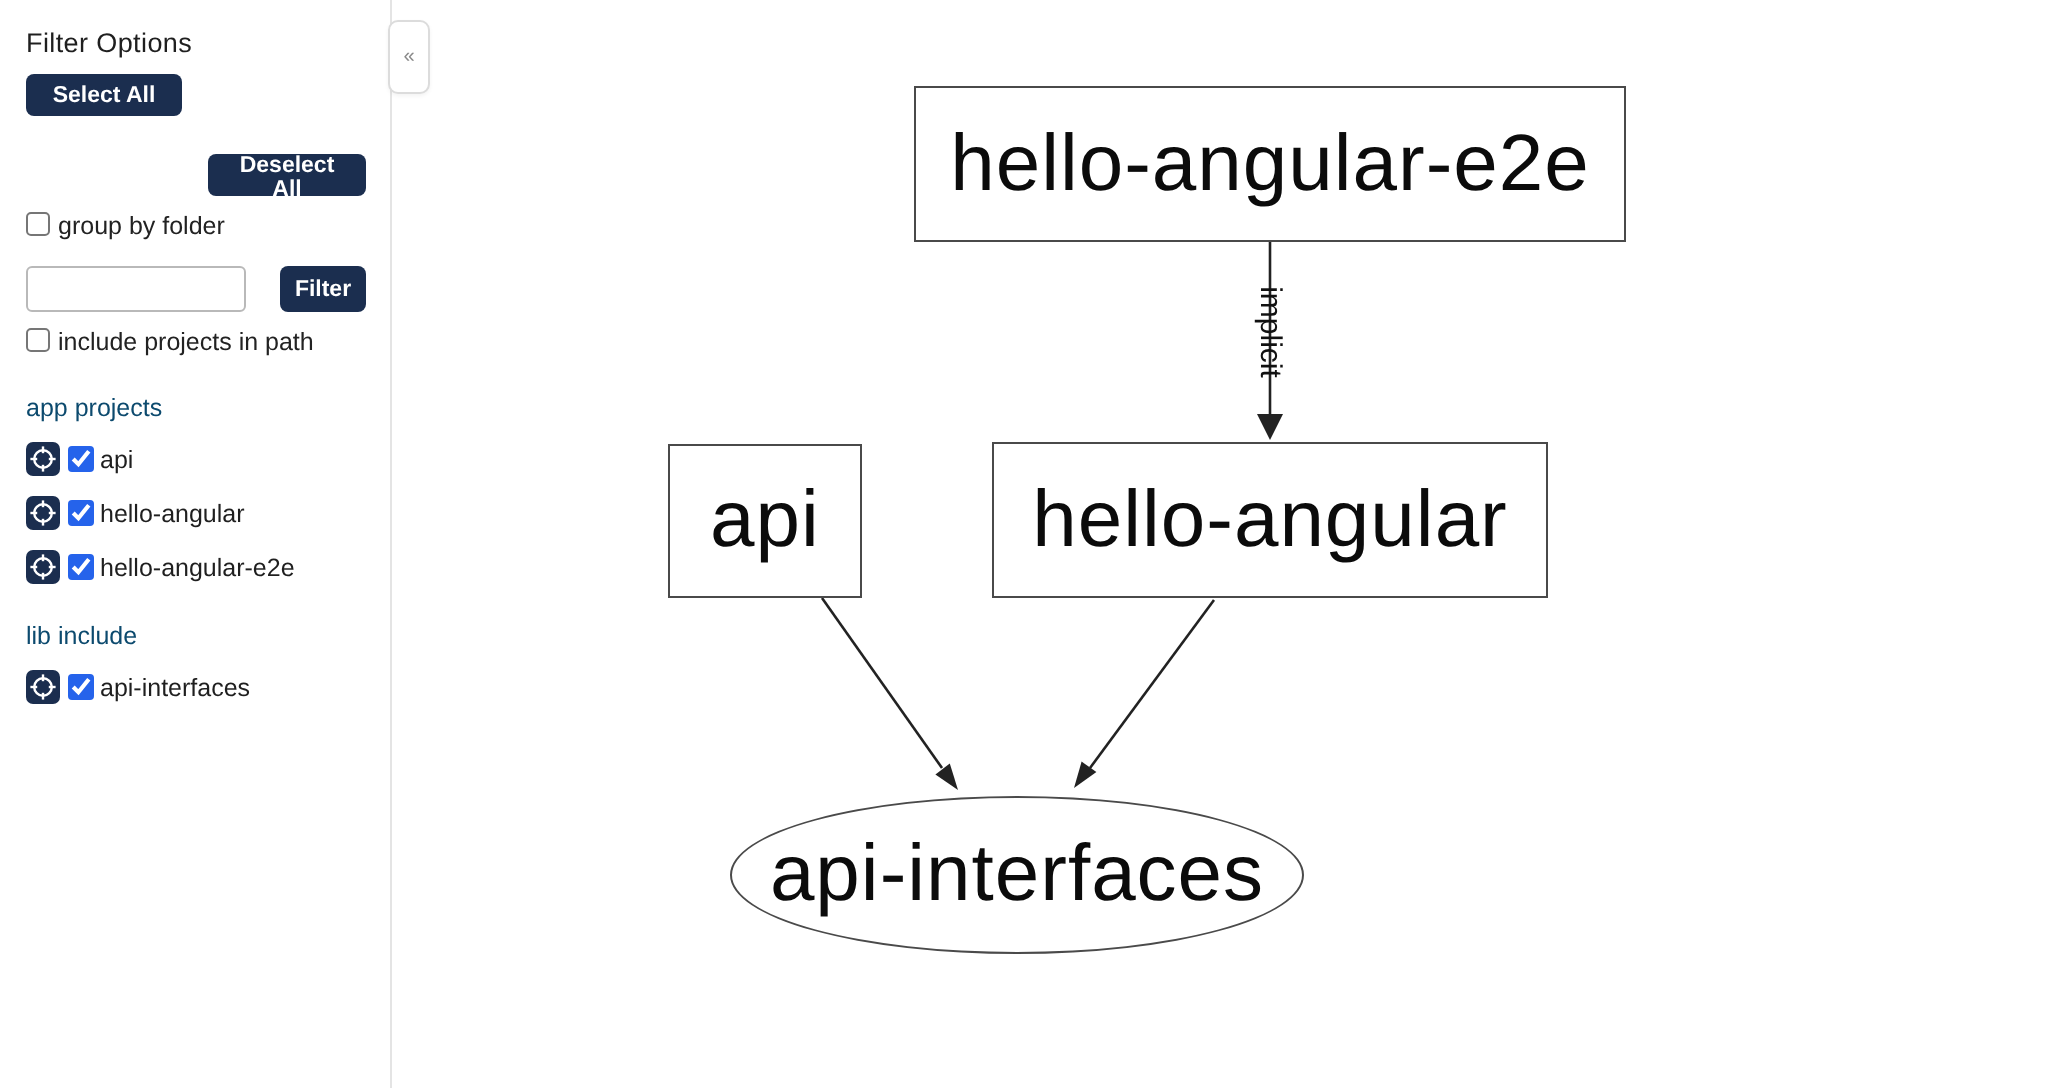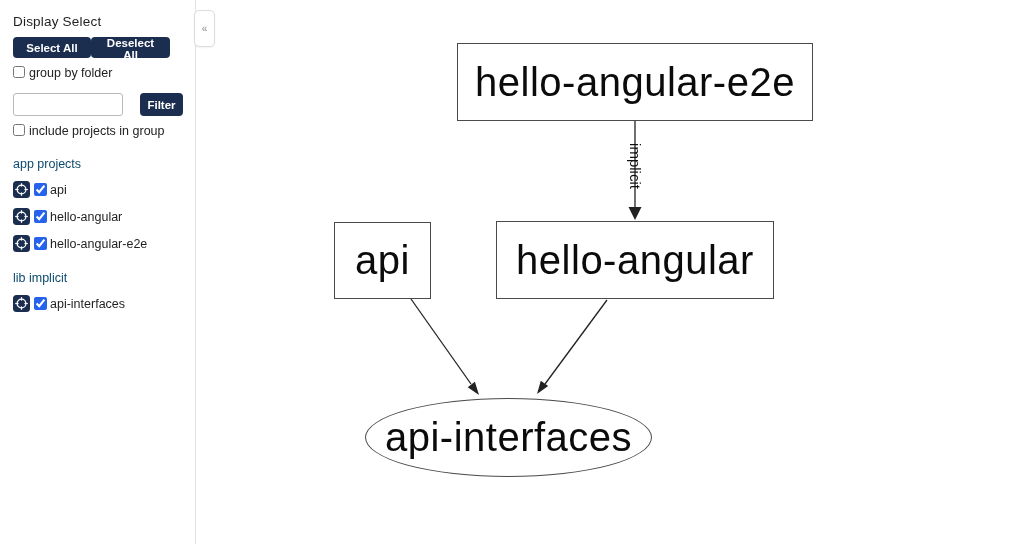--- a/index.html
+++ b/index.html
@@ -3,26 +3,26 @@
 <meta charset="utf-8">
 <style>
   * { margin: 0; padding: 0; box-sizing: border-box; }
   html, body { width: 1024px; height: 544px; background: #ffffff; overflow: hidden;
     font-family: "Liberation Sans", sans-serif; }
 
   
   .sidebar { position: absolute; left: 0; top: 0; width: 196px; height: 544px;
     background: #ffffff; border-right: 1px solid #e4e4e4; padding: 14px 12px 0 13px; z-index: 2; }
   .sidebar-title { font-size: 13.5px; font-weight: 500; color: #1f1f1f; letter-spacing: .2px; }
-  .btn-row { display: flex; margin-top: 8px; }
+  .btn-row { display: flex; justify-content: space-between; margin-top: 8px; }
   .navy-btn { background: #1b2e4f; color: #ffffff; border: none; border-radius: 4px;
     font-family: "Liberation Sans", sans-serif; font-size: 11.5px; font-weight: 600;
     height: 21px; padding: 0 10px; cursor: pointer; }
   .btn-select { width: 78px; }
-  .btn-deselect { width: 79px; }
+  .btn-deselect { width: 79px; margin-top: 40px; }
   .chk-row { display: flex; margin-top: 8px; font-size: 12.5px; color: #222222; }
   .chk-row input { width: 12px; height: 12px; margin-right: 4px; accent-color: #2563eb; }
   .filter-row { display: flex; justify-content: space-between; align-items: center; margin-top: 13px; }
   .filter-input { width: 110px; height: 23px; border: 1px solid #b9b9b9; border-radius: 3px;
     font-family: "Liberation Sans", sans-serif; font-size: 12px; padding: 0 5px; color: #222; }
   .filter-btn { width: 43px; height: 23px; padding: 0; }
   .section-heading { margin-top: 19px; font-size: 12.5px; color: #0c4a6e; }
   .project-row { display: flex; align-items: center; margin-top: 10px; }
   .focus-btn { width: 17px; height: 17px; display: inline-block; cursor: pointer; flex: 0 0 17px; }
   .project-row input { width: 13px; height: 13px; margin-left: 4px; accent-color: #2563eb; }
@@ -66,40 +66,40 @@
   </svg>
 
   <div class="gnode node-e2e">hello-angular-e2e</div>
   <div class="gnode node-api">api</div>
   <div class="gnode node-hello">hello-angular</div>
   <div class="gnode node-ellipse">api-interfaces</div>
   <div class="edge-label">implicit</div>
 </div>
 
 <div class="sidebar">
-  <div class="sidebar-title">Display Select</div>
+  <div class="sidebar-title">Filter Options</div>
 
   <div class="btn-row">
     <button class="navy-btn btn-select">Select All</button>
     <button class="navy-btn btn-deselect">Deselect All</button>
   </div>
 
   <label class="chk-row">
     <input type="checkbox" style="">
     <span>group by folder</span>
   </label>
 
   <div class="filter-row">
     <input class="filter-input" type="text" value="" style="">
     <button class="navy-btn filter-btn">Filter</button>
   </div>
 
   <label class="chk-row">
     <input type="checkbox" style="">
-    <span>include projects in group</span>
+    <span>include projects in path</span>
   </label>
 
   <div class="section-heading">app projects</div>
 
   <div class="project-row">
     <span class="focus-btn">
       <svg width="17" height="17" viewBox="0 0 17 17">
         <rect x="0" y="0" width="17" height="17" rx="3.5" fill="#1b2e4f"></rect>
         <circle cx="8.5" cy="8.5" r="4.4" fill="none" stroke="#ffffff" stroke-width="1.2"></circle>
         <line x1="8.5" y1="2.2" x2="8.5" y2="5.6" stroke="#ffffff" stroke-width="1.2"></line>
@@ -136,21 +136,21 @@
         <line x1="8.5" y1="2.2" x2="8.5" y2="5.6" stroke="#ffffff" stroke-width="1.2"></line>
         <line x1="8.5" y1="11.4" x2="8.5" y2="14.8" stroke="#ffffff" stroke-width="1.2"></line>
         <line x1="2.2" y1="8.5" x2="5.6" y2="8.5" stroke="#ffffff" stroke-width="1.2"></line>
         <line x1="11.4" y1="8.5" x2="14.8" y2="8.5" stroke="#ffffff" stroke-width="1.2"></line>
       </svg>
     </span>
     <input type="checkbox" checked="" style="">
     <span class="project-label">hello-angular-e2e</span>
   </div>
 
-  <div class="section-heading">lib implicit</div>
+  <div class="section-heading">lib include</div>
 
   <div class="project-row">
     <span class="focus-btn">
       <svg width="17" height="17" viewBox="0 0 17 17">
         <rect x="0" y="0" width="17" height="17" rx="3.5" fill="#1b2e4f"></rect>
         <circle cx="8.5" cy="8.5" r="4.4" fill="none" stroke="#ffffff" stroke-width="1.2"></circle>
         <line x1="8.5" y1="2.2" x2="8.5" y2="5.6" stroke="#ffffff" stroke-width="1.2"></line>
         <line x1="8.5" y1="11.4" x2="8.5" y2="14.8" stroke="#ffffff" stroke-width="1.2"></line>
         <line x1="2.2" y1="8.5" x2="5.6" y2="8.5" stroke="#ffffff" stroke-width="1.2"></line>
         <line x1="11.4" y1="8.5" x2="14.8" y2="8.5" stroke="#ffffff" stroke-width="1.2"></line>

